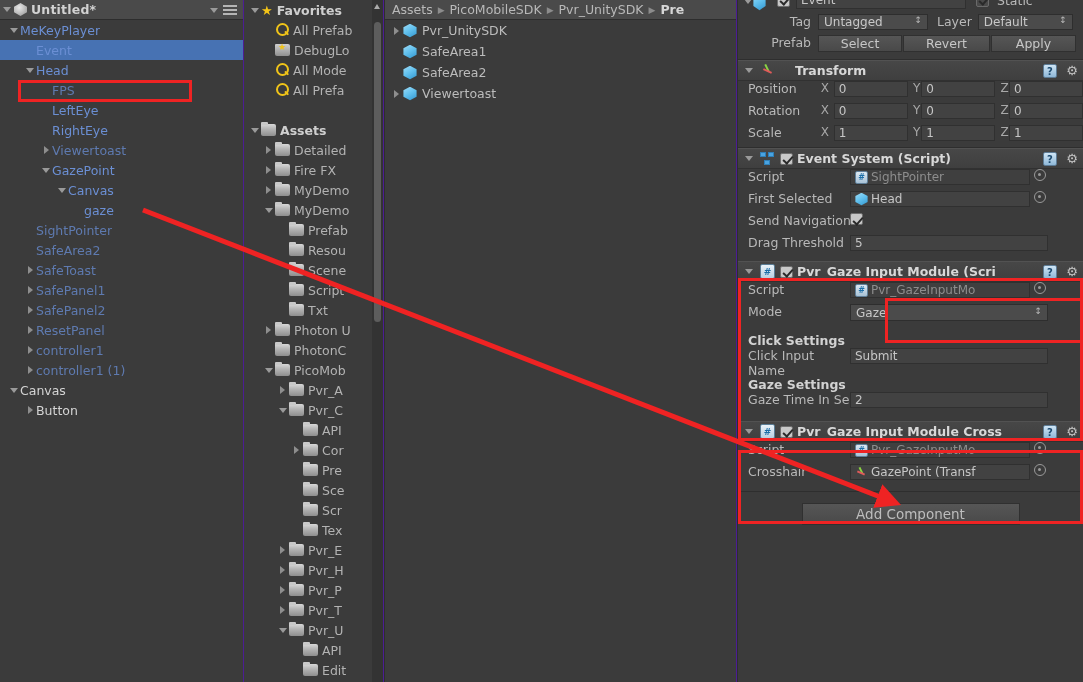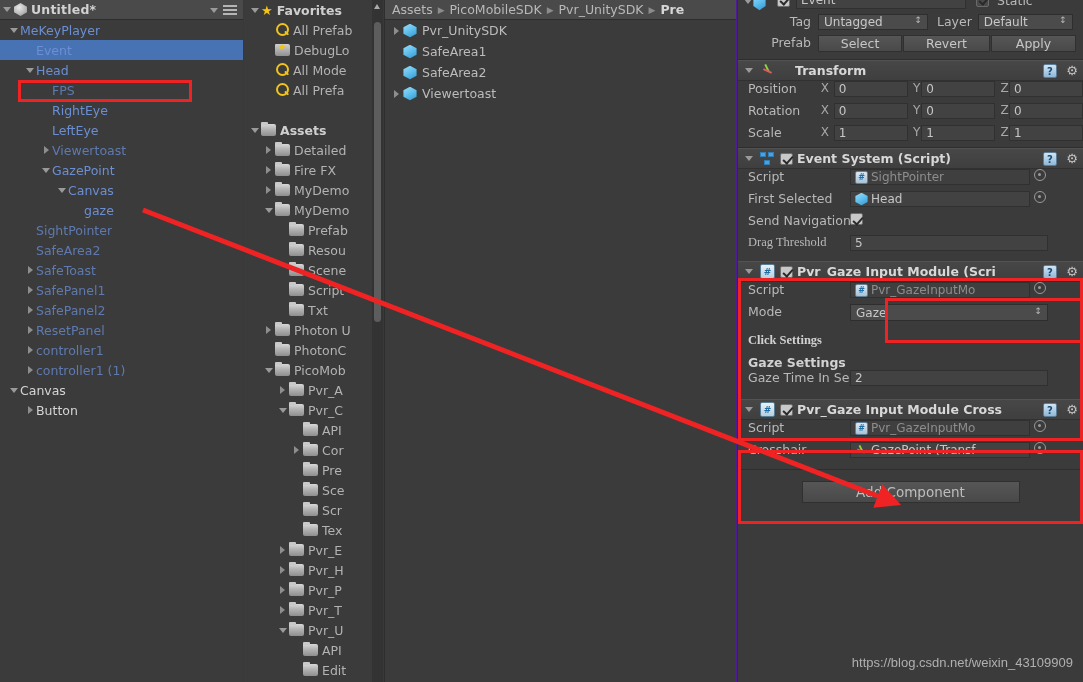--- a/index.html
+++ b/index.html
@@ -196,25 +196,25 @@
             <span class="tri tri-down"></span>
           </span>
           <span class="lbl c-blue">Head</span>
         </div>
         <div class="h-row ">
           <span class="arw" style="margin-left:40px"></span>
           <span class="lbl c-blue-dim">FPS</span>
         </div>
         <div class="h-row ">
           <span class="arw" style="margin-left:40px"></span>
+          <span class="lbl c-blue">LeftEye</span>
+        </div>
+        <div class="h-row ">
+          <span class="arw" style="margin-left:40px"></span>
           <span class="lbl c-blue">RightEye</span>
-        </div>
-        <div class="h-row ">
-          <span class="arw" style="margin-left:40px"></span>
-          <span class="lbl c-blue">LeftEye</span>
         </div>
         <div class="h-row ">
           <span class="arw" style="margin-left:40px">
             <span class="tri tri-right"></span>
           </span>
           <span class="lbl c-blue-dim">Viewertoast</span>
         </div>
         <div class="h-row ">
           <span class="arw" style="margin-left:40px">
             <span class="tri tri-down"></span>
@@ -640,21 +640,21 @@
       </span>
       <span class="objdot"></span>
     </div>
 
     <div class="ins-row">
       <span class="ins-label" style="width:112px;padding-left:10px;overflow:hidden;white-space:nowrap;">Send Navigation Eve</span>
       <span class="chk chk-sm" style="margin:0;"></span>
     </div>
 
     <div class="ins-row">
-      <span class="ins-label" style="width:112px;padding-left:10px;font-family:Liberation Serif, serif;">Drag Threshold</span>
+      <span class="ins-label" style="width:112px;padding-left:10px;">Drag Threshold</span>
       <span class="field" style="width:198px;">5</span>
     </div>
 
     <div style="height:4px;"></div>
 
     <div class="comp-head">
       <span class="tri tri-down" style="margin:0 5px 0 4px;"></span>
       <span class="cs-ico">#</span>
       <span class="chk chk-sm"></span>
       <span style="overflow:hidden;white-space:nowrap;max-width:208px;">Pvr_Gaze Input Module (Scri</span>
@@ -673,22 +673,26 @@
 
     <div class="ins-row">
       <span class="ins-label" style="width:112px;padding-left:10px;">Mode</span>
       <span class="dropdown" style="width:198px;height:17px;">
         <span>Gaze</span>
         <span class="dd-arrows" style="top:3px;">↕</span>
       </span>
     </div>
 
     <div style="height:7px;"></div>
-    <div class="sect-title" style="padding-left:10px;font-family:Liberation Serif, serif;">Click Settings</div>
-
+    <div class="sect-title" style="padding-left:10px;">Click Settings</div>
+
+    <div class="ins-row">
+      <span class="ins-label" style="width:112px;padding-left:10px;">Click Input Name</span>
+      <span class="field" style="width:198px;">Submit</span>
+    </div>
 
     <div style="height:7px;"></div>
     <div class="sect-title" style="padding-left:10px;">Gaze Settings</div>
 
     <div class="ins-row">
       <span class="ins-label" style="width:112px;padding-left:10px;white-space:nowrap;">Gaze Time In Secon</span>
       <span class="field" style="width:198px;">2</span>
     </div>
 
     <div style="height:7px;"></div>
@@ -735,14 +739,13 @@
     </defs>
 
     <line x1="143" y1="210" x2="888" y2="500" stroke="#ef2323" stroke-width="5" marker-end="url(#ah)"></line>
   </svg>
 
   <div class="redbox" style="left:18px;  top:80px;  width:174px; height:22px;"></div>
   <div class="redbox" style="left:738px; top:278px; width:345px; height:163px;"></div>
   <div class="redbox" style="left:885px; top:298px; width:198px; height:45px;"></div>
   <div class="redbox" style="left:738px; top:450px; width:345px; height:74px;"></div>
 
-  <div id="watermark">https://blog.csdn.net/weixin_43109909</div>
 </div>
 
 </body></html>

